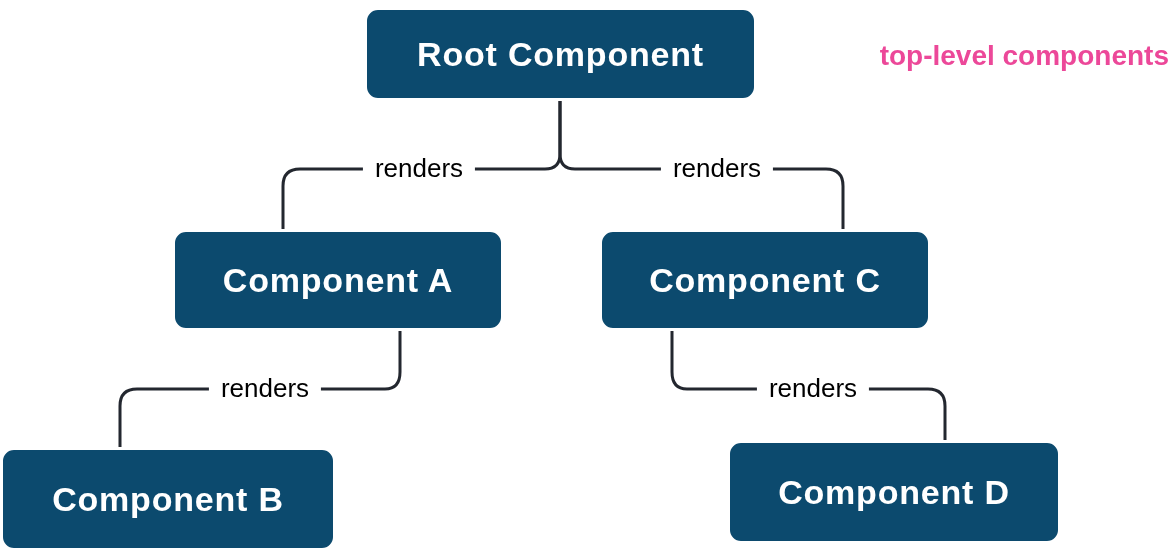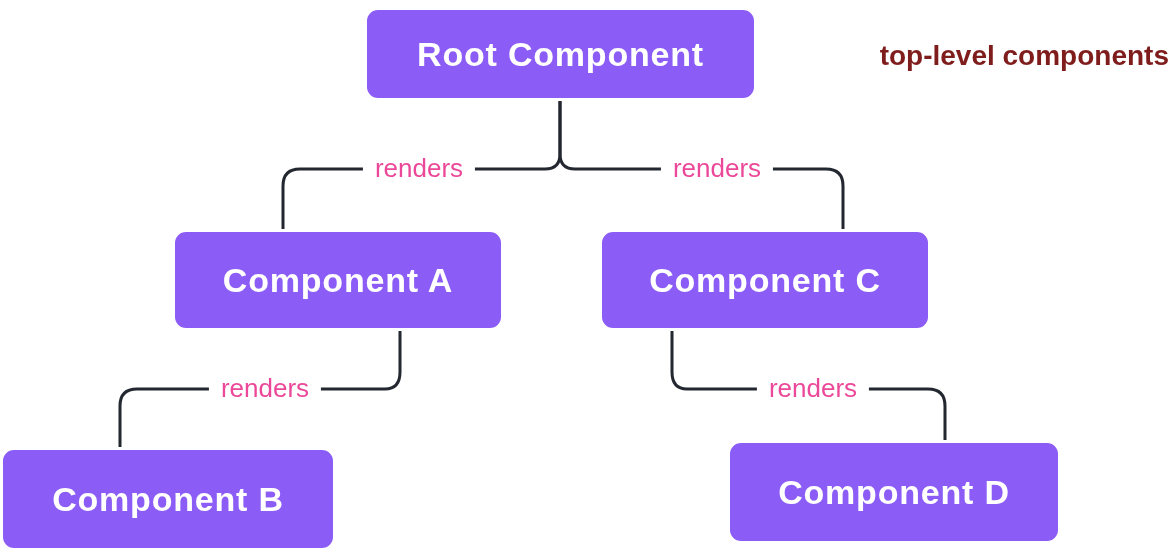--- a/index.html
+++ b/index.html
@@ -23,21 +23,21 @@
     height: 553px;
   }
   .wires path {
     fill: none;
     stroke: #23272F;
     stroke-width: 3;
     stroke-linecap: round;
   }
   .node {
     position: absolute;
-    background: #8b5cf6;
+    background: #0c4a6e;
     border: 3px solid #ffffff;
     border-radius: 14px;
     color: #ffffff;
     display: flex;
     align-items: center;
     justify-content: center;
     font-size: 34px;
     font-weight: 600;
     letter-spacing: 0.8px;
     box-sizing: border-box;
@@ -46,35 +46,35 @@
   .n-root { left: 364px; top: 7px;   width: 393px; height: 94px; }
   .n-a    { left: 172px; top: 229px; width: 332px; height: 102px; }
   .n-c    { left: 599px; top: 229px; width: 332px; height: 102px; }
   .n-b    { left: 0px;   top: 447px; width: 336px; height: 104px; }
   .n-d    { left: 727px; top: 440px; width: 334px; height: 104px; }
 
   .edge-label {
     position: absolute;
     transform: translate(-50%, -50%);
     background: #ffffff;
-    color: #ec4899;
+    color: #000000;
     font-size: 26px;
     font-weight: 500;
     padding: 0 12px;
     white-space: nowrap;
     line-height: 1.2;
   }
   .el-1 { left: 419px; top: 169px; }
   .el-2 { left: 717px; top: 169px; }
   .el-3 { left: 265px; top: 389px; }
   .el-4 { left: 813px; top: 389px; }
 
   .annotation {
     position: absolute;
-    color: #7f1d1d;
+    color: #ec4899;
     font-size: 28px;
     font-weight: 700;
     white-space: nowrap;
   }
   .ann-top { right: 0px; top: 40px; }
   .ann-leaf {
     left: 536px;
     top: 503px;
     transform: translate(-50%, -50%);
   }

